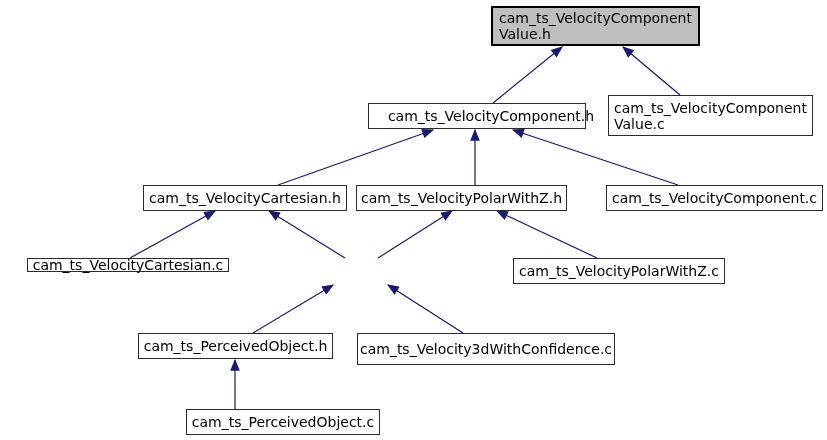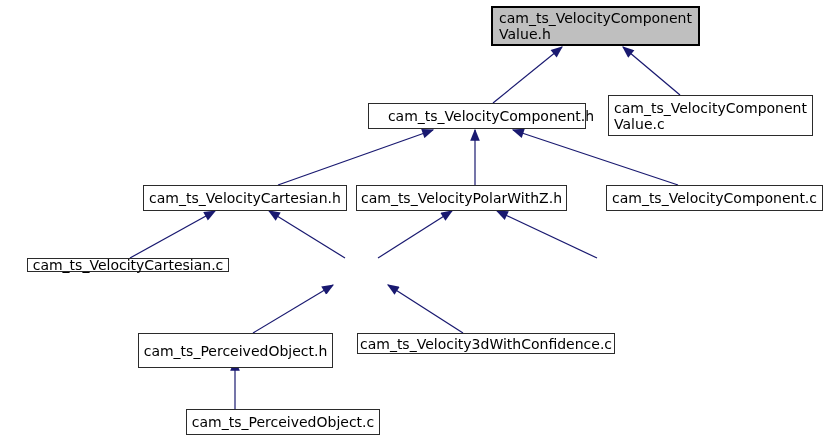--- a/index.html
+++ b/index.html
@@ -84,20 +84,21 @@
 
   <div class="node" style="left:143px; top:185px; width:204px; height:26px;">cam_ts_VelocityCartesian.h</div>
 
   <div class="node" style="left:356px; top:185px; width:211px; height:26px;">cam_ts_VelocityPolarWithZ.h</div>
 
   <div class="node" style="left:606px; top:185px; width:217px; height:26px;">cam_ts_VelocityComponent.c</div>
 
   <div class="node" style="left:2px; top:258px; width:202px; height:14px;margin-left:25px;">cam_ts_VelocityCartesian.c</div>
 
 
+  <div class="node" style="left:513px; top:258px; width:212px; height:26px;">cam_ts_VelocityPolarWithZ.c</div>
 
-  <div class="node" style="left:138px; top:333px; width:195px; height:35px;">cam_ts_PerceivedObject.h</div>
+  <div class="node" style="left:138px; top:333px; width:195px; height:26px;">cam_ts_PerceivedObject.h</div>
 
-  <div class="node" style="left:357px; top:333px; width:258px; height:21px;">cam_ts_Velocity3dWithConfidence.c</div>
+  <div class="node" style="left:357px; top:333px; width:258px; height:32px;">cam_ts_Velocity3dWithConfidence.c</div>
 
   <div class="node" style="left:138px; top:409px; width:194px; height:26px;margin-left:48px;">cam_ts_PerceivedObject.c</div>
 
 </div>
 
 </body></html>

